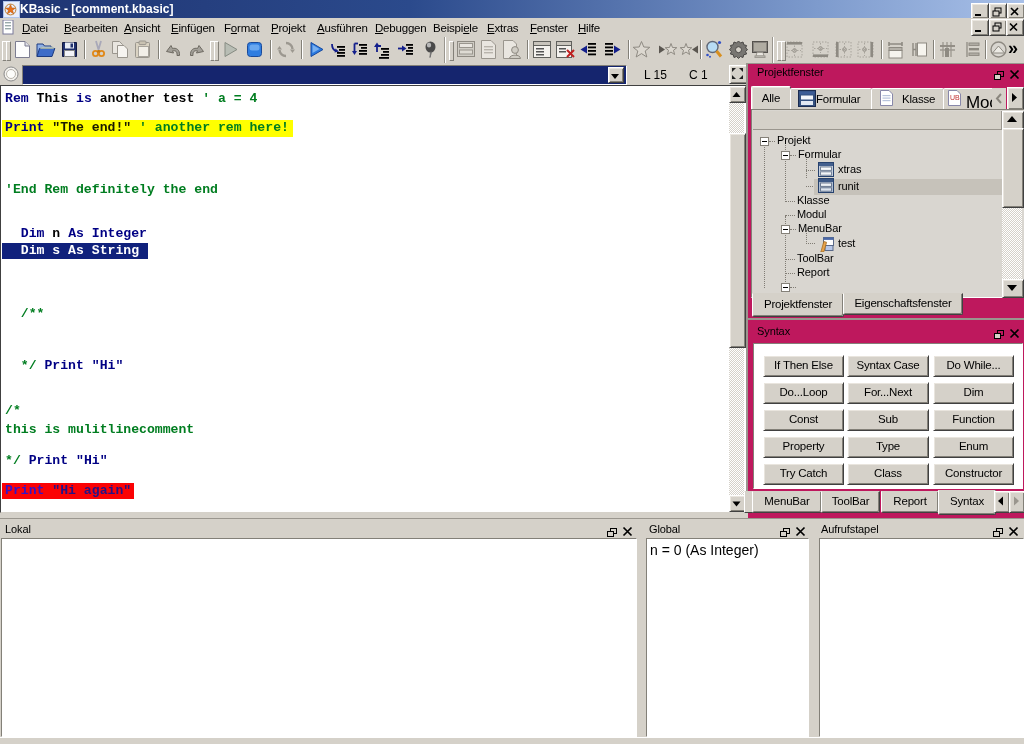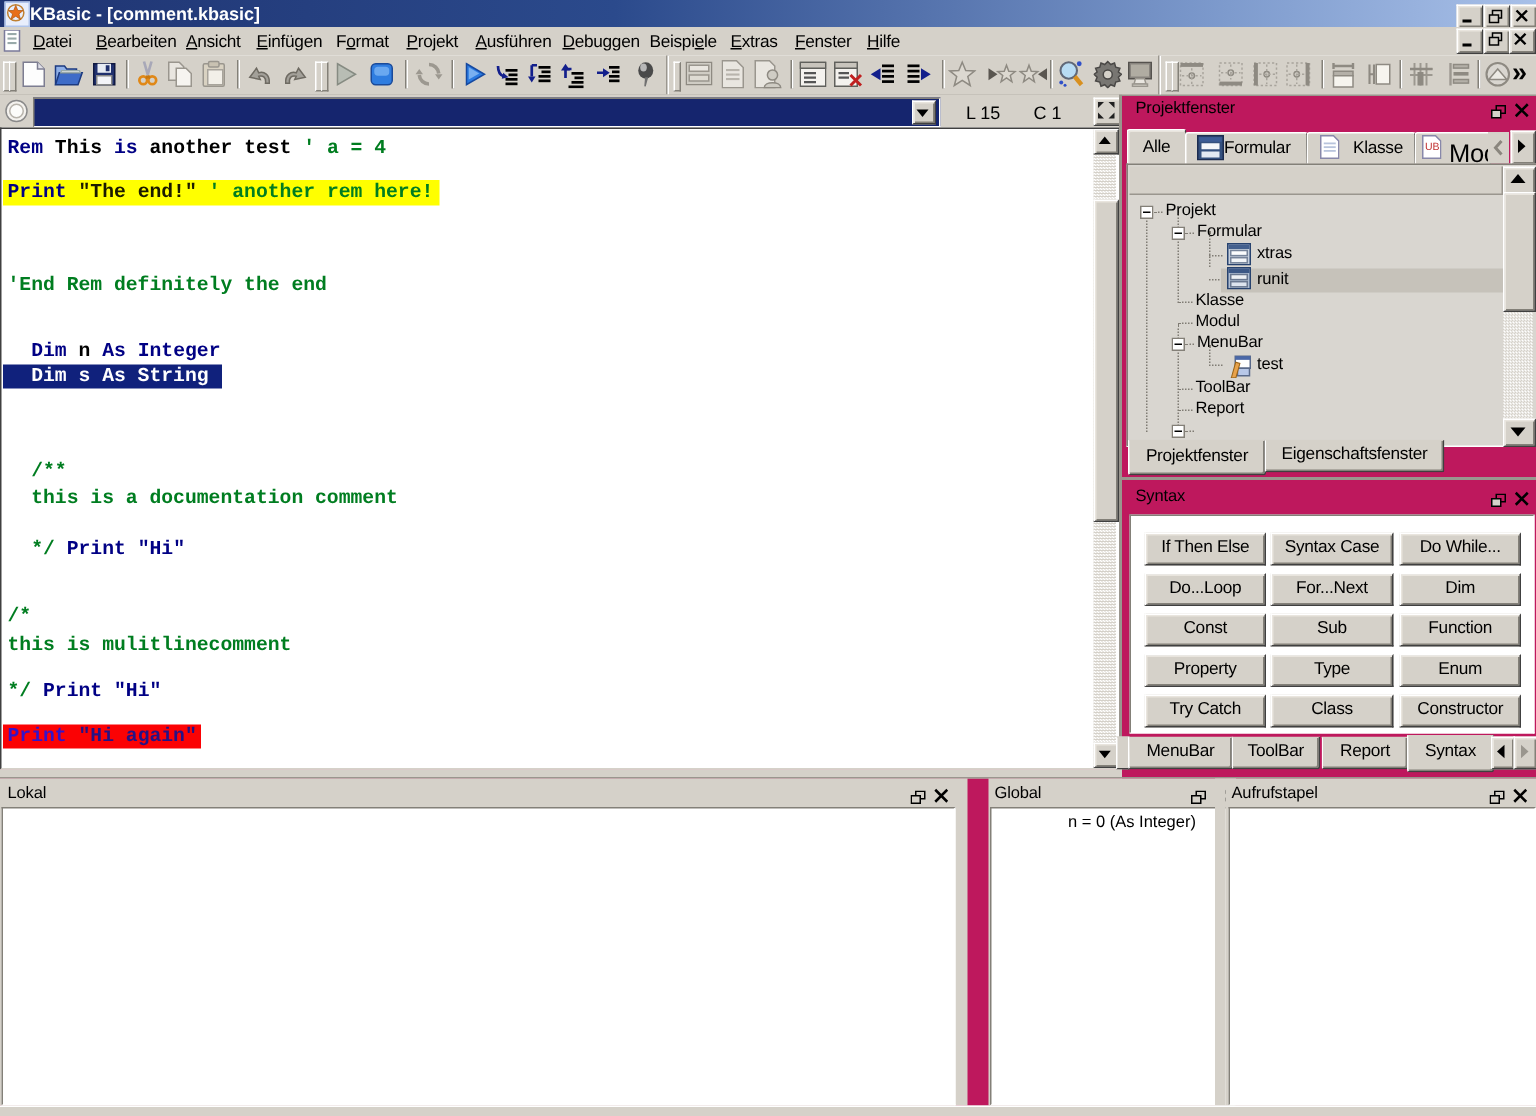--- a/index.html
+++ b/index.html
@@ -381,21 +381,20 @@
  <div class="abs" style="left:0;top:0;width:746px;height:426px;border:1px solid;border-color:#404040 #d5d1c9 #d5d1c9 #404040;background:#fff;"></div>
  <div id="codewrap" class="abs" style="left:2px;top:1px;width:727px;height:424px;background:#fff;overflow:hidden;">
   <div class="code abs" style="left:3px;top:5px;"><span class="kw">Rem</span> This <span class="kw">is</span> another test <span class="cm">' a = 4</span></div>
   <div class="abs" style="left:0px;top:33.5px;width:291px;height:17px;background:#ffff00;"></div>
   <div class="code abs" style="left:3px;top:34px;"><span class="kw">Print</span> <span style="color:#1a1a00;">"The end!"</span> <span class="cm">' another rem here!</span></div>
   <div class="code abs" style="left:3px;top:96px;"><span class="cm">'End Rem definitely the end</span></div>
   <div class="code abs" style="left:3px;top:140px;">  <span class="kw">Dim</span> n <span class="kw">As</span> <span class="kw">Integer</span></div>
   <div class="abs" style="left:0px;top:157px;width:146px;height:16px;background:#10217c;"></div>
   <div class="code abs" style="left:3px;top:157px;color:#fff;">  Dim s As String</div>
   <div class="code abs" style="left:3px;top:220px;"><span class="cm">  /**</span></div>
-  <div class="code abs" style="left:3px;top:238px;"><span class="cm">  this is a documentation comment</span></div>
   <div class="code abs" style="left:3px;top:272px;"><span class="cm">  */</span> <span class="kw">Print</span> <span class="st">"Hi"</span></div>
   <div class="code abs" style="left:3px;top:317px;"><span class="cm">/*</span></div>
   <div class="code abs" style="left:3px;top:336px;"><span class="cm">this is mulitlinecomment</span></div>
   <div class="code abs" style="left:3px;top:367px;"><span class="cm">*/</span> <span class="kw">Print</span> <span class="st">"Hi"</span></div>
   <div class="abs" style="left:0px;top:397px;width:132px;height:16px;background:#fb0204;"></div>
   <div class="code abs" style="left:3px;top:397px;"><span style="color:#3414c8;">Print</span> <span style="color:#251285;">"Hi again"</span></div>
  </div>
 
  <div class="abs" style="left:729px;top:1px;width:15px;height:424px;background:repeating-conic-gradient(#ffffff 0 25%,#d5d1c9 0 50%) 0 0/2px 2px;">
   <div class="raised abs" style="left:0;top:0;width:15px;height:15px;"><svg width="13" height="13">
@@ -602,31 +601,31 @@
             <rect x="0.5" y="3.5" width="6" height="5" fill="#d5d1c9" stroke="#000"></rect>
           </svg></div>
   <div class="abs" style="left:622px;top:4px;width:11px;height:11px;"><svg width="11" height="11">
             <path d="M1.5 1.5 L9.5 9.5 M9.5 1.5 L1.5 9.5" stroke="#000" stroke-width="1.7"></path>
           </svg></div>
   <div class="abs" style="left:1px;top:19px;width:634px;height:197px;border:1px solid;border-color:#838078 #fff #fff #838078;background:#fff;"></div>
  </div>
 
  <div class="abs" style="left:638px;top:519px;width:7px;height:218px;background:#d5d1c9;"></div>
 
- <div class="abs" style="left:659px;top:519px;width:165px;height:218px;background:#d5d1c9;">
+ <div class="abs" style="left:645px;top:519px;width:165px;height:218px;background:#d5d1c9;">
   <div class="abs docktitle" style="left:4px;top:4px;">Global</div>
   <div class="abs" style="left:135px;top:5px;width:11px;height:10px;"><svg width="11" height="10">
             <rect x="3.5" y="0.5" width="6" height="5" fill="none" stroke="#000"></rect>
             <rect x="0.5" y="3.5" width="6" height="5" fill="#d5d1c9" stroke="#000"></rect>
           </svg></div>
   <div class="abs" style="left:150px;top:4px;width:11px;height:11px;"><svg width="11" height="11">
             <path d="M1.5 1.5 L9.5 9.5 M9.5 1.5 L1.5 9.5" stroke="#000" stroke-width="1.7"></path>
           </svg></div>
   <div class="abs" style="left:1px;top:19px;width:161px;height:197px;border:1px solid;border-color:#838078 #fff #fff #838078;background:#fff;">
-   <div class="abs" style="left:3px;top:3px;font-size:11px;margin-left:48px;">n = 0 (As Integer)</div>
+   <div class="abs" style="left:3px;top:3px;font-size:14px;">n = 0 (As Integer)</div>
   </div>
  </div>
 
  <div class="abs" style="left:810px;top:519px;width:7px;height:218px;background:#d5d1c9;"></div>
 
  <div class="abs" style="left:817px;top:519px;width:207px;height:218px;background:#d5d1c9;">
   <div class="abs docktitle" style="left:4px;top:4px;">Aufrufstapel</div>
   <div class="abs" style="left:176px;top:5px;width:11px;height:10px;"><svg width="11" height="10">
             <rect x="3.5" y="0.5" width="6" height="5" fill="none" stroke="#000"></rect>
             <rect x="0.5" y="3.5" width="6" height="5" fill="#d5d1c9" stroke="#000"></rect>

